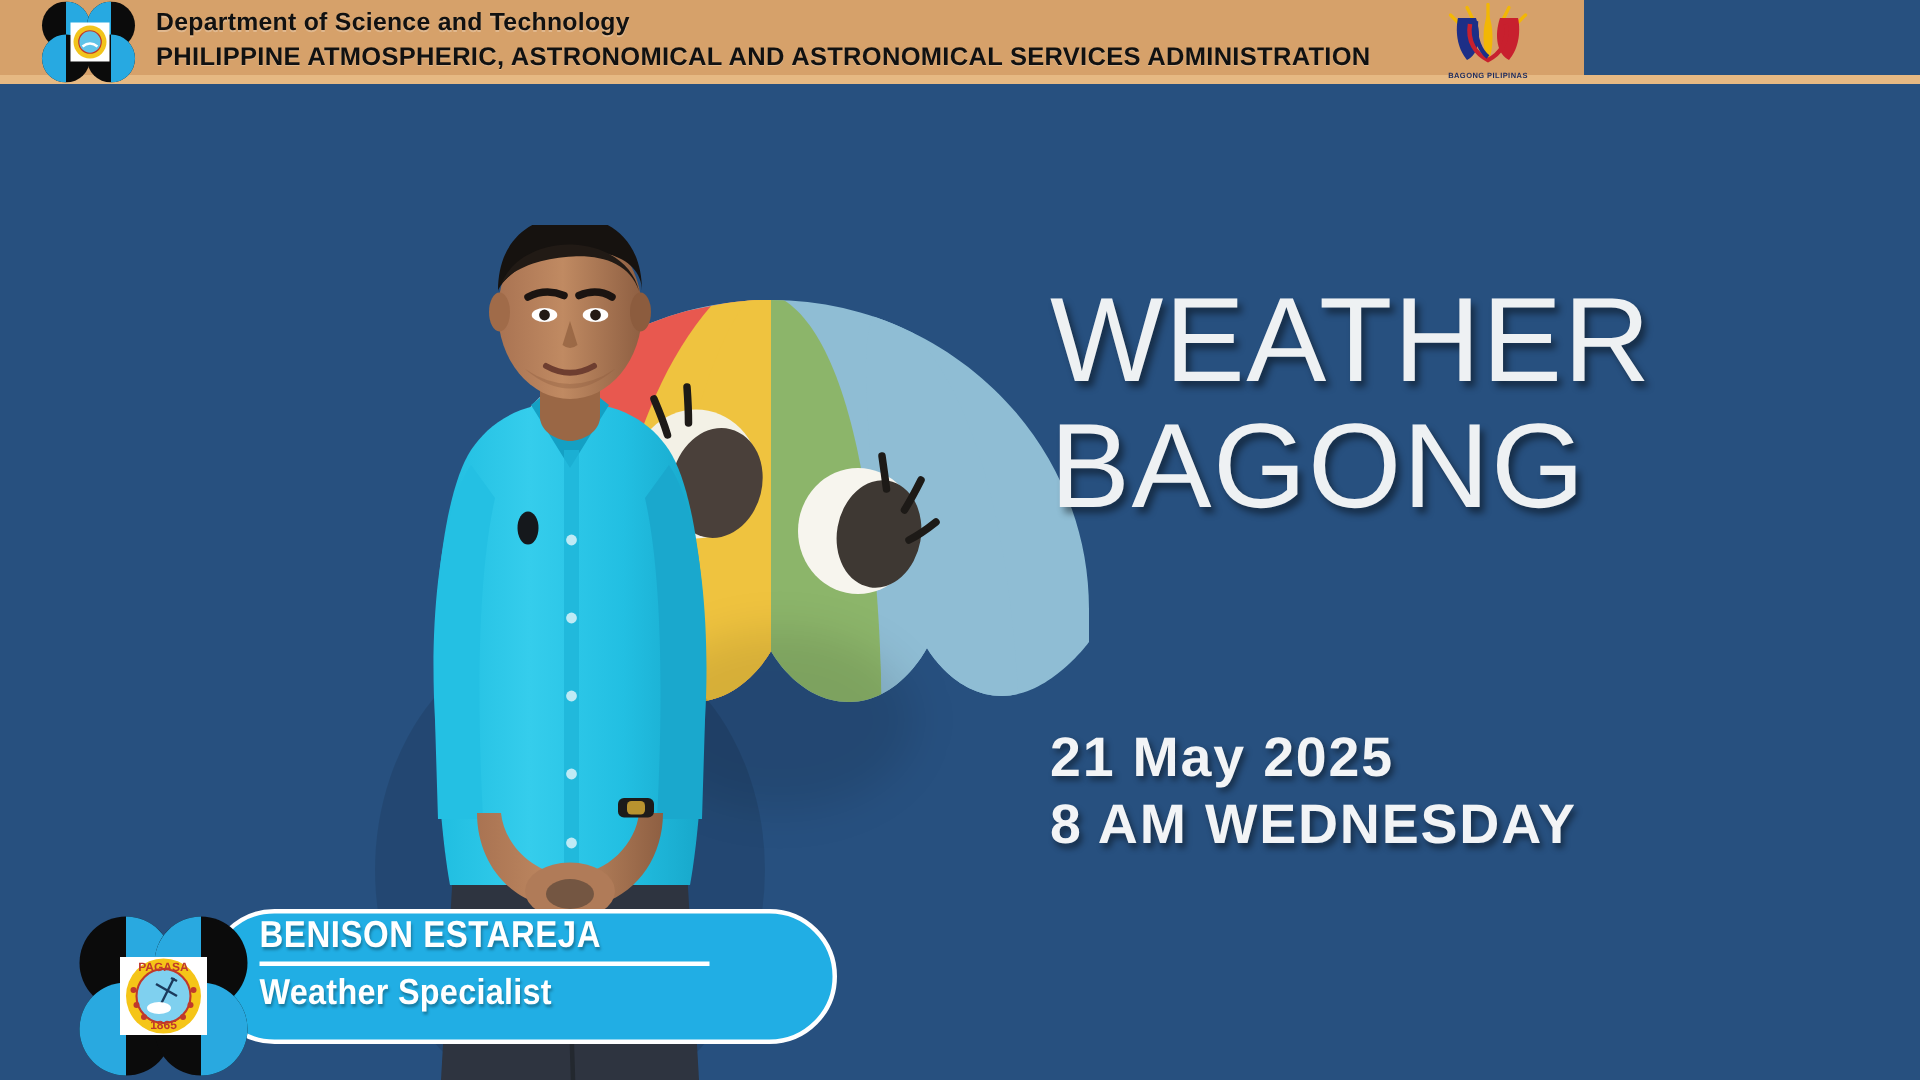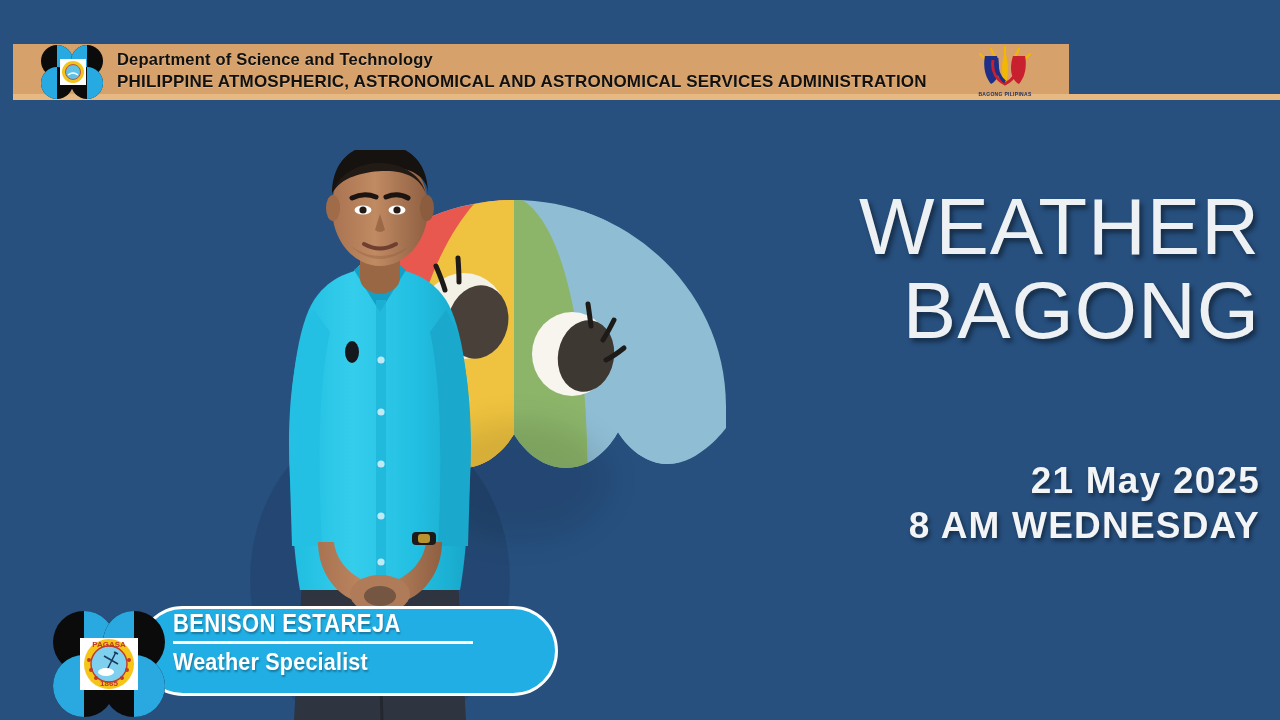--- a/index.html
+++ b/index.html
@@ -8,23 +8,23 @@
     font-family:"Liberation Sans", sans-serif;
     background:#000;
   }
   #stage {
     position:relative; width:1280px; height:720px;
     background:#27507f; overflow:hidden;
   }
 
   
   #header {
-    position:absolute; left:13px; top:0; width:1056px; height:56px;
+    position:absolute; left:0; top:0; width:1056px; height:56px;
     background:#d6a16a;
-    display:flex; align-items:center;margin-top:44px;
+    display:flex; align-items:center;
   }
   #hdr-lightstrip {
     position:absolute; left:0; top:50px; width:1280px; height:6px;
     background:#e6b983;
   }
   #dost-logo {
     position:absolute; left:22px; top:1px; width:74px; height:54px;
   }
   #header-text {
     position:absolute; left:104px; top:4px;
@@ -54,30 +54,30 @@
   }
 
   
   #presenter {
     position:absolute; left:230px; top:150px; width:300px; height:570px;
   }
 
   
   #title-block {
     position:absolute; left:700px; top:185px; width:560px;
-    text-align:right;
+    text-align:left;
   }
   .title-line {
     color:#eef1f3; font-weight:normal; font-size:80px; line-height:84px;
     letter-spacing:1px;
     text-shadow:3px 4px 5px rgba(0,0,0,0.45);
   }
   #datetime-block {
-    position:absolute; left:700px; top:458px; width:560px;
-    text-align:right;
+    position:absolute; left:700px; top:482px; width:560px;
+    text-align:left;
   }
   .dt-line {
     color:#f2f4f6; font-weight:bold; font-size:37px; line-height:45px;
     letter-spacing:1.2px;
     text-shadow:2px 3px 4px rgba(0,0,0,0.45);
   }
 
   
   #lower-third {
     position:absolute; left:48px; top:596px; width:470px; height:112px;

